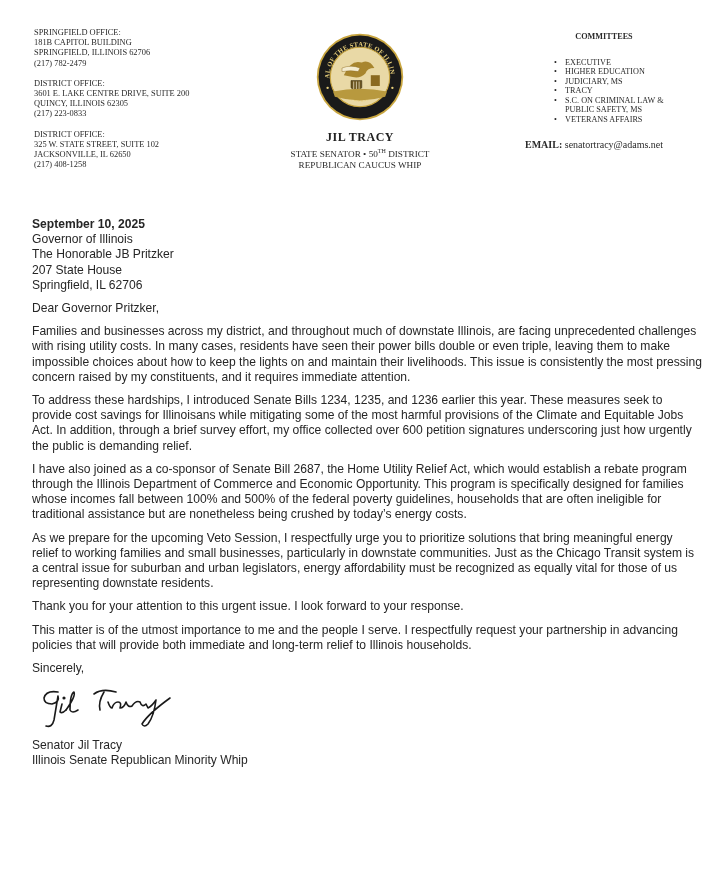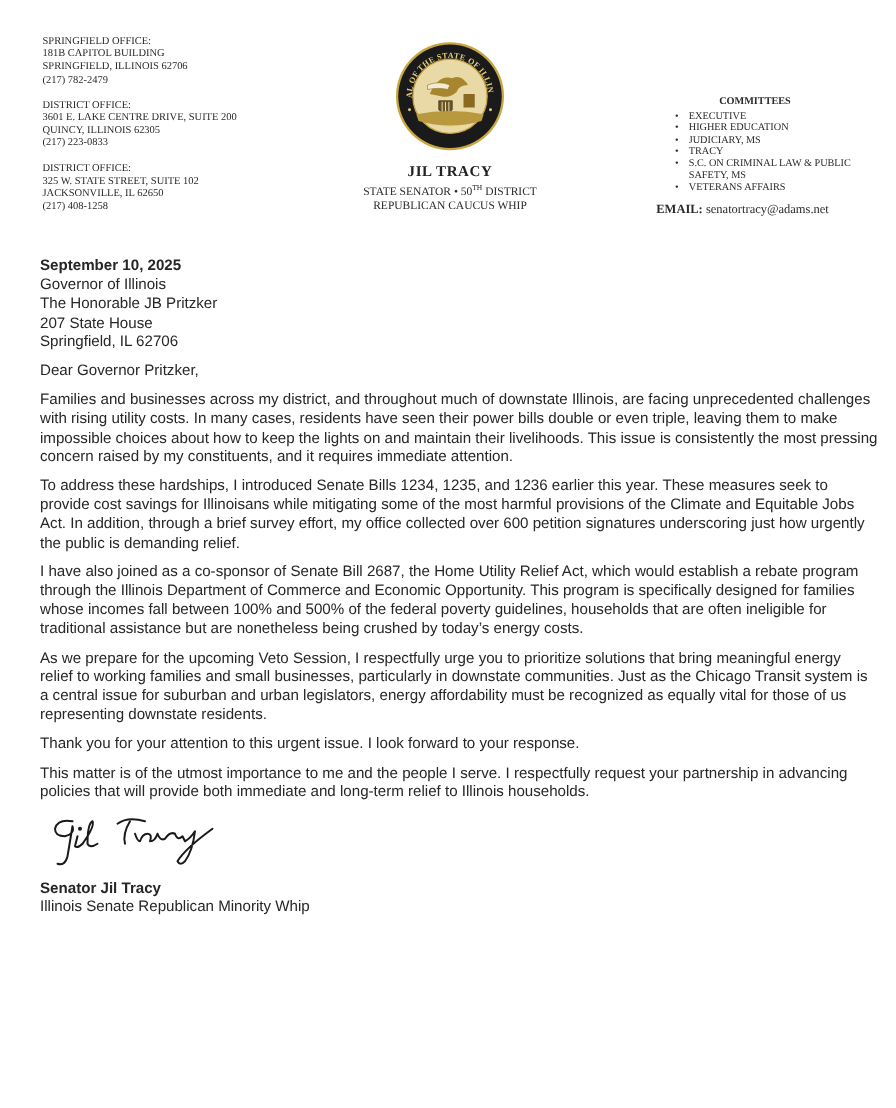--- a/index.html
+++ b/index.html
@@ -68,24 +68,23 @@
       font-size: 8.2px;
       line-height: 9.5px;
       color: #2a2a2a;
     }
     .committees-title {
       font-weight: bold;
       text-align: center;
       margin-left: 8px;
       margin-bottom: 1px;
       width: 140px;
-      margin-top: 44px;
     }
     .committees ul {
-      margin: 2px;
+      margin: 16px;
       padding: 0 0 0 12px;
       list-style: none;
     }
     .committees li {
       position: relative;
       padding-left: 11px;
     }
     .committees li::before {
       content: "\2022";
       position: absolute;
@@ -96,39 +95,39 @@
       margin-top: 9px;
       margin-left: -1px;
       font-size: 10px;
     }
     .email b { font-weight: bold; }
 
     
     .letter {
       position: absolute;
       left: 32px;
-      top: 205px;
+      top: 217px;
       width: 670px;
       font-size: 12.1px;
       line-height: 15.2px;
       color: #262626;
     }
     .date { font-weight: bold; }
     .addr-line { display: block; }
     .salutation { margin-top: 8px; }
     .para { margin-top: 8px; }
     .closing { margin-top: 8px; }
     .signature {
       margin-top: 6px;
       height: 50px;
       width: 160px;
       display: block;
     }
     .sig-name {
-      font-weight: bold;
+      font-weight: normal;
       margin-top: 6px;
     }
   </style>
 </head>
 <body>
 
 <div class="offices serif">
   <div class="office">
     <div class="office-title">SPRINGFIELD OFFICE:</div>
     <div>181B CAPITOL BUILDING</div>
@@ -208,20 +207,21 @@
     <span class="addr-line">207 State House</span>
     <span class="addr-line">Springfield, IL 62706</span>
   </div>
   <div class="salutation">Dear Governor Pritzker,</div>
   <div class="para">Families and businesses across my district, and throughout much of downstate Illinois, are facing unprecedented challenges with rising utility costs. In many cases, residents have seen their power bills double or even triple, leaving them to make impossible choices about how to keep the lights on and maintain their livelihoods. This issue is consistently the most pressing concern raised by my constituents, and it requires immediate attention.</div>
   <div class="para">To address these hardships, I introduced Senate Bills 1234, 1235, and 1236 earlier this year. These measures seek to provide cost savings for Illinoisans while mitigating some of the most harmful provisions of the Climate and Equitable Jobs Act. In addition, through a brief survey effort, my office collected over 600 petition signatures underscoring just how urgently the public is demanding relief.</div>
   <div class="para">I have also joined as a co-sponsor of Senate Bill 2687, the Home Utility Relief Act, which would establish a rebate program through the Illinois Department of Commerce and Economic Opportunity. This program is specifically designed for families whose incomes fall between 100% and 500% of the federal poverty guidelines, households that are often ineligible for traditional assistance but are nonetheless being crushed by today’s energy costs.</div>
   <div class="para">As we prepare for the upcoming Veto Session, I respectfully urge you to prioritize solutions that bring meaningful energy relief to working families and small businesses, particularly in downstate communities. Just as the Chicago Transit system is a central issue for suburban and urban legislators, energy affordability must be recognized as equally vital for those of us representing downstate residents.</div>
   <div class="para">Thank you for your attention to this urgent issue. I look forward to your response.</div>
   <div class="para">This matter is of the utmost importance to me and the people I serve. I respectfully request your partnership in advancing policies that will provide both immediate and long-term relief to Illinois households.</div>
+  <div class="closing">Sincerely,</div>
 
   <svg class="signature" viewBox="0 0 160 50">
     <g fill="none" stroke="#1a1a1a" stroke-width="1.6" stroke-linecap="round" stroke-linejoin="round">
 
       <path d="M 26 10 Q 14 8 12 16 Q 12 22 20 22 Q 28 20 26 14 L 22 38 Q 20 46 14 44"></path>
 
       <path d="M 30 22 L 28 30 Q 30 32 34 28"></path>
       <circle cx="32" cy="16" r="0.8" fill="#1a1a1a"></circle>
 
       <path d="M 34 28 Q 44 14 42 10 Q 38 12 38 28 Q 40 32 46 28"></path>

